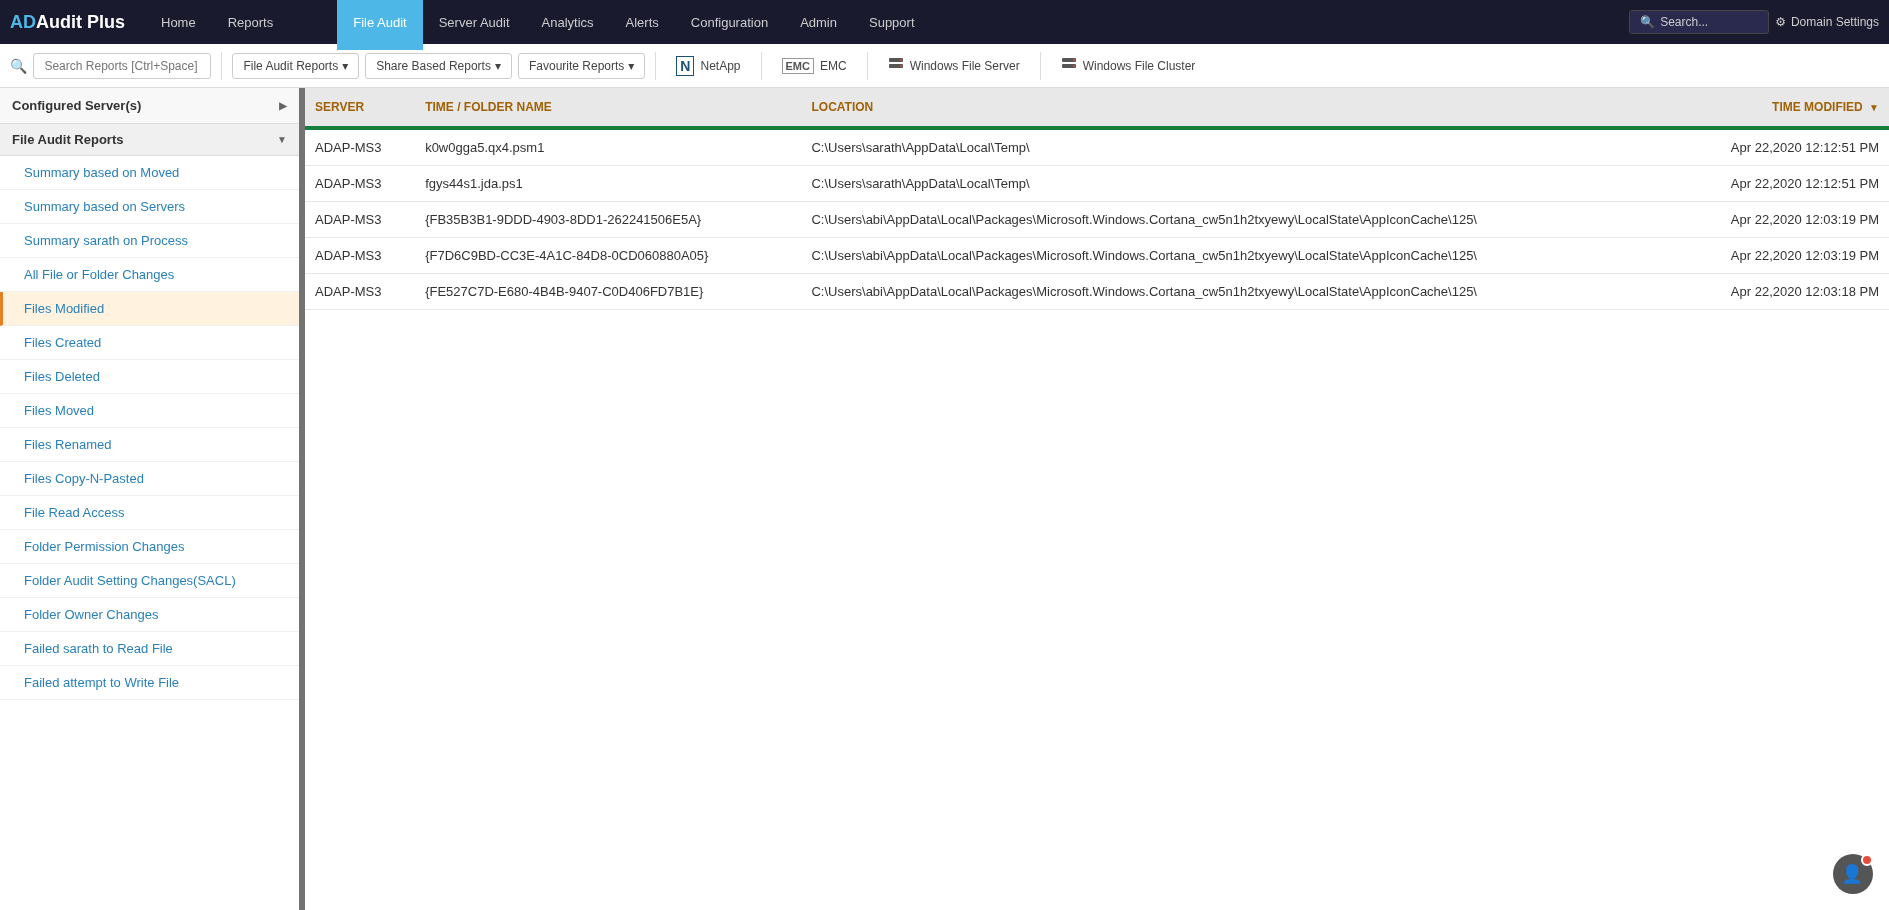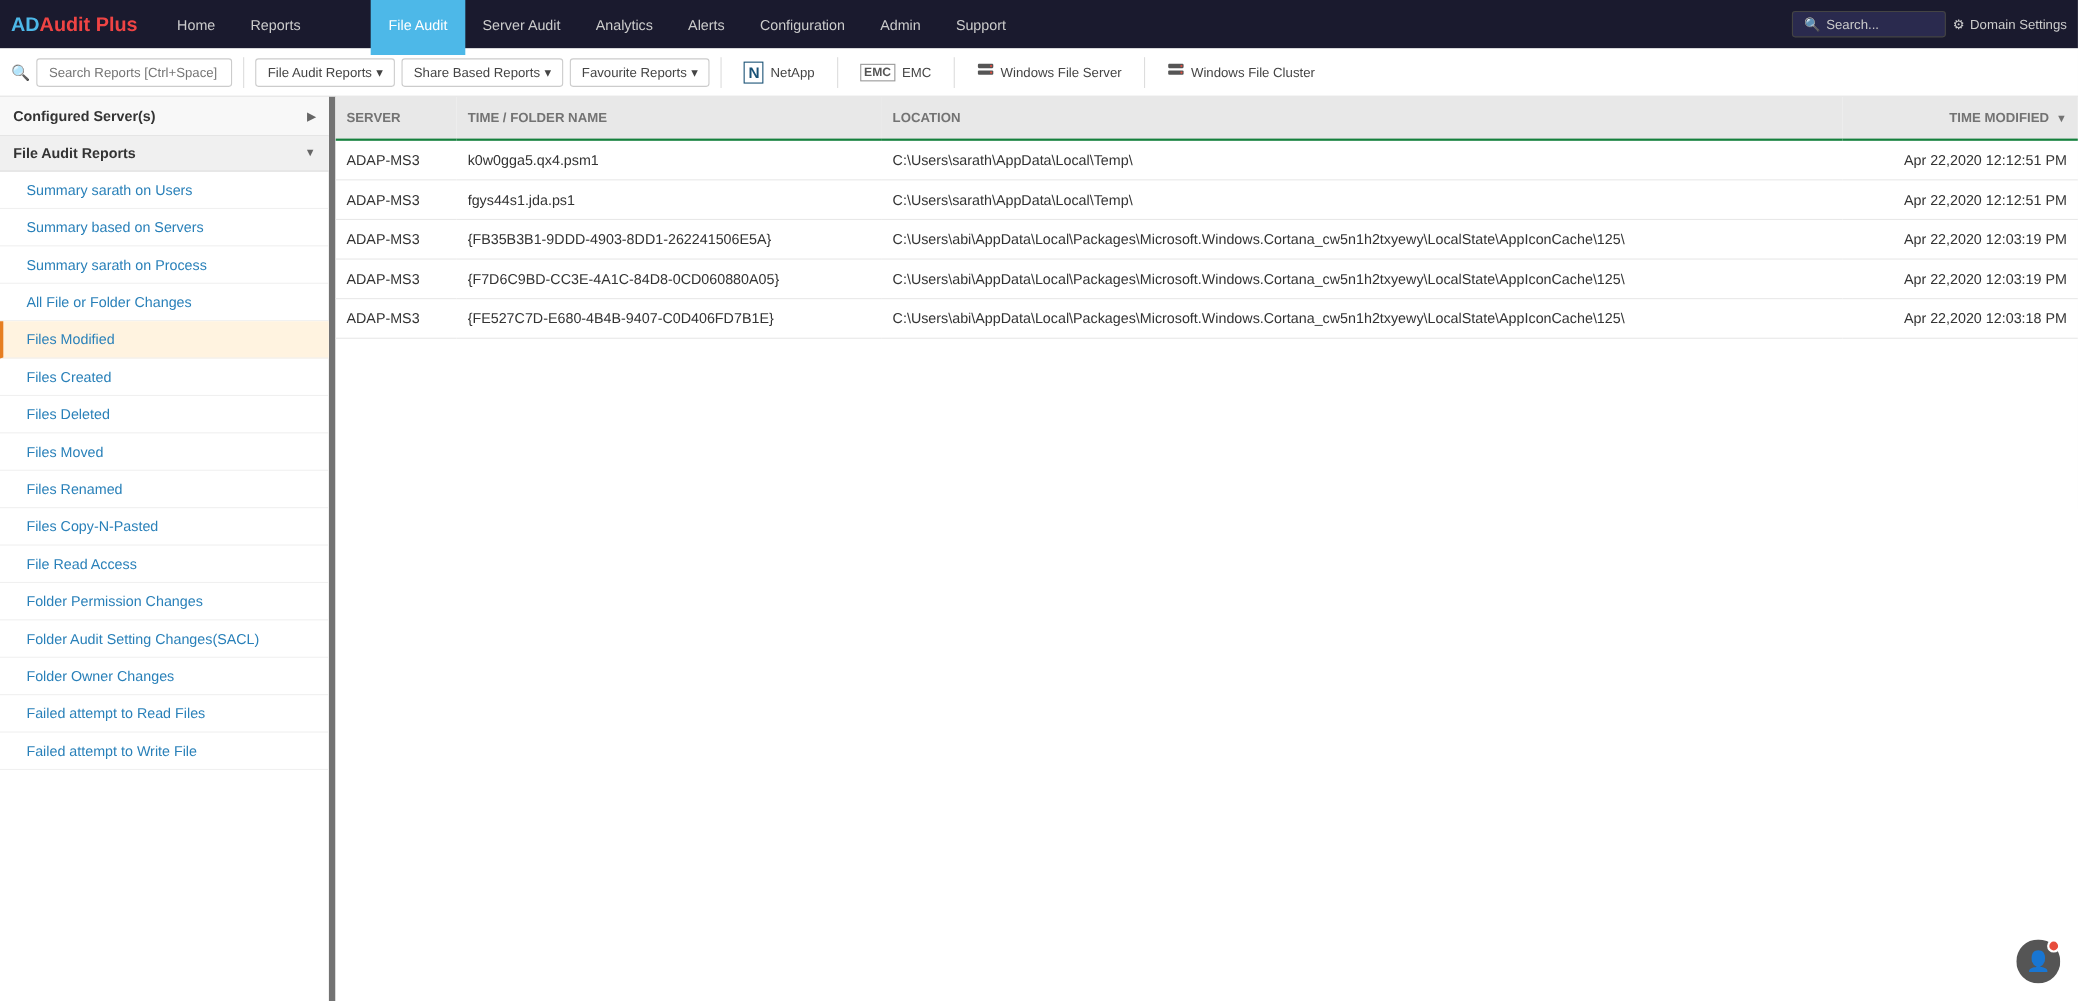--- a/index.html
+++ b/index.html
@@ -168,24 +168,24 @@
       width: 100%;
       border-collapse: collapse;
       font-size: 13px;
     }
     .data-table thead tr {
       background: #e8e8e8;
     }
     .data-table th {
       padding: 12px 10px;
       text-align: left;
-      color: #737373;
+      color: #a16207;
       font-weight: bold;
       font-size: 12px;
-      border-bottom: 2px solid #15803d;
+      border-bottom: 4px solid #15803d;
       white-space: nowrap;
       margin-top: 48px;
     }
     .data-table td {
       padding: 10px 10px;
       vertical-align: top;
       border-bottom: 1px solid #e8e8e8;
       color: #333;
       font-size: 13px;
     }
@@ -226,21 +226,21 @@
       background: #e74c3c;
       border-radius: 50%;
       border: 2px solid #fff;
     }
   </style>
 </head>
 <body>
 
 <div class="top-nav">
   <div class="brand">
-    <span>AD</span><span style="color:#ef4444">Audit Plus</span>
+    <span>AD</span><span style="color:#ffffff">Audit Plus</span>
   </div>
   <div class="nav-item">Home</div>
   <div class="nav-item">Reports</div>
   <div class="nav-item active">File Audit</div>
   <div class="nav-item">Server Audit</div>
   <div class="nav-item">Analytics</div>
   <div class="nav-item">Alerts</div>
   <div class="nav-item">Configuration</div>
   <div class="nav-item">Admin</div>
   <div class="nav-item">Support</div>
@@ -312,35 +312,35 @@
 
   <div class="sidebar">
     <div class="sidebar-header">
       <span>Configured Server(s)</span>
       <span class="chevron">▶</span>
     </div>
     <div class="sidebar-section-header">
       <span>File Audit Reports</span>
       <span class="chevron">▼</span>
     </div>
-    <div class="sidebar-item">Summary sarath on Users</div>
+    <div class="sidebar-item">Summary based on Moved</div>
     <div class="sidebar-item">Summary based on Servers</div>
     <div class="sidebar-item">Summary sarath on Process</div>
     <div class="sidebar-item">All File or Folder Changes</div>
     <div class="sidebar-item active">Files Modified</div>
     <div class="sidebar-item">Files Created</div>
     <div class="sidebar-item">Files Deleted</div>
     <div class="sidebar-item">Files Moved</div>
     <div class="sidebar-item">Files Renamed</div>
     <div class="sidebar-item">Files Copy-N-Pasted</div>
     <div class="sidebar-item">File Read Access</div>
     <div class="sidebar-item">Folder Permission Changes</div>
     <div class="sidebar-item">Folder Audit Setting Changes(SACL)</div>
     <div class="sidebar-item">Folder Owner Changes</div>
-    <div class="sidebar-item">Failed attempt to Read Files</div>
+    <div class="sidebar-item">Failed sarath to Read File</div>
     <div class="sidebar-item">Failed attempt to Write File</div>
   </div>
 
   <div class="content">
     <table class="data-table">
       <thead>
         <tr>
           <th>SERVER</th>
           <th>
             <span>TIME / FOLDER NAME</span>

